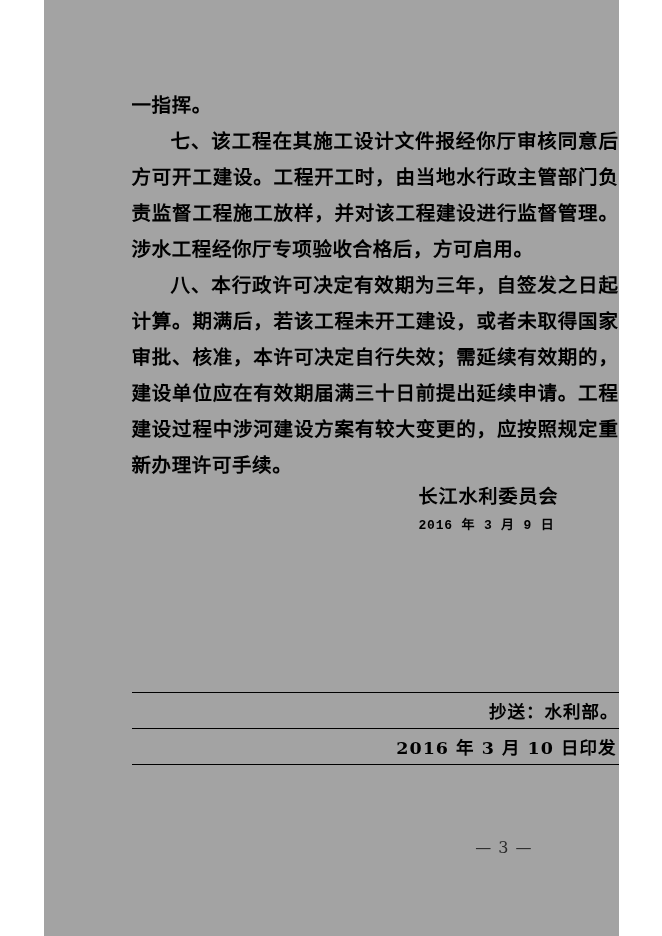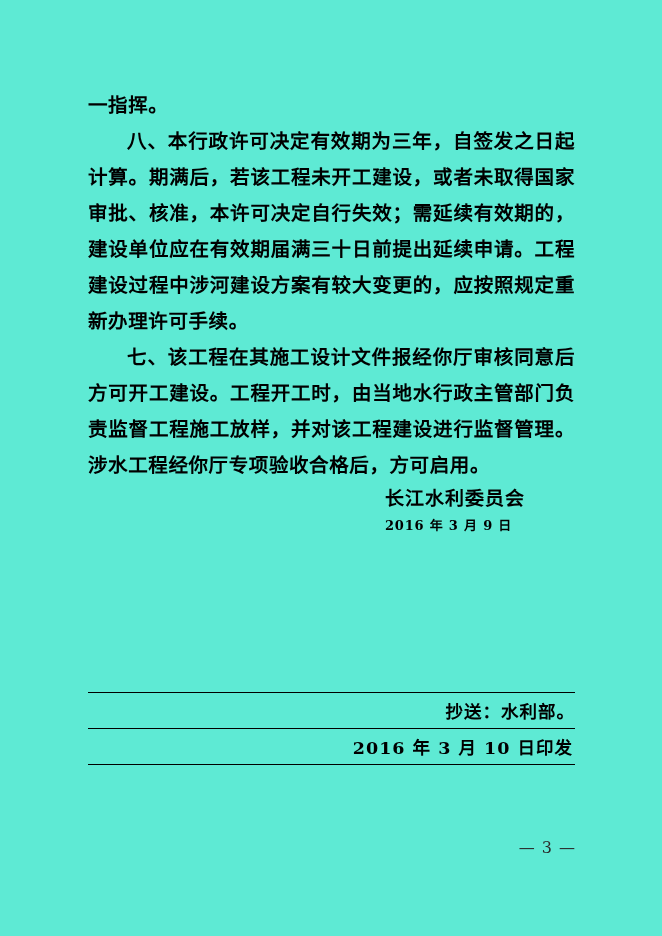--- a/index.html
+++ b/index.html
@@ -10,24 +10,24 @@
   }
 
   body {
     font-family: "DejaVu Serif", "Liberation Serif", serif;
     color: #000000;
     -webkit-font-smoothing: antialiased;
   }
 
   .page {
     position: relative;
-    width: 662px;
+    width: 575px;
     height: 936px;
     margin: 0 auto;
-    background: #5eead4;
+    background: #a3a3a3;
     overflow: hidden;
   }
 
   
   .body-block {
     position: absolute;
     left: 88px;
     top: 88px;
     width: 487px;
   }
@@ -44,23 +44,24 @@
     font-family: "DejaVu Serif", "Liberation Serif", serif;
   }
 
   .para.indent {
     text-indent: 2em;
   }
 
   
   .signature-block {
     position: absolute;
-    left: 385px;
+    left: 375px;
     top: 485px;
     width: 210px;
+    font-family: Liberation Mono, monospace;
   }
 
   .signature-line {
     margin: 0;
     font-size: 19px;
     line-height: 27px;
     font-weight: 700;
     letter-spacing: 1px;
     white-space: nowrap;
   }
@@ -120,22 +121,22 @@
     white-space: nowrap;
   }
 </style>
 </head>
 <body>
 
 <div class="page">
 
   <div class="body-block">
     <p class="para">一指挥。</p>
+    <p class="para indent">七、该工程在其施工设计文件报经你厅审核同意后方可开工建设。工程开工时，由当地水行政主管部门负责监督工程施工放样，并对该工程建设进行监督管理。涉水工程经你厅专项验收合格后，方可启用。</p>
     <p class="para indent">八、本行政许可决定有效期为三年，自签发之日起计算。期满后，若该工程未开工建设，或者未取得国家审批、核准，本许可决定自行失效；需延续有效期的，建设单位应在有效期届满三十日前提出延续申请。工程建设过程中涉河建设方案有较大变更的，应按照规定重新办理许可手续。</p>
-    <p class="para indent">七、该工程在其施工设计文件报经你厅审核同意后方可开工建设。工程开工时，由当地水行政主管部门负责监督工程施工放样，并对该工程建设进行监督管理。涉水工程经你厅专项验收合格后，方可启用。</p>
   </div>
 
   <div class="signature-block">
     <p class="signature-line">长江水利委员会</p>
     <p class="signature-date">2016 年 3 月 9 日</p>
   </div>
 
   <div class="footer-block">
     <div class="footer-rule"></div>
 

